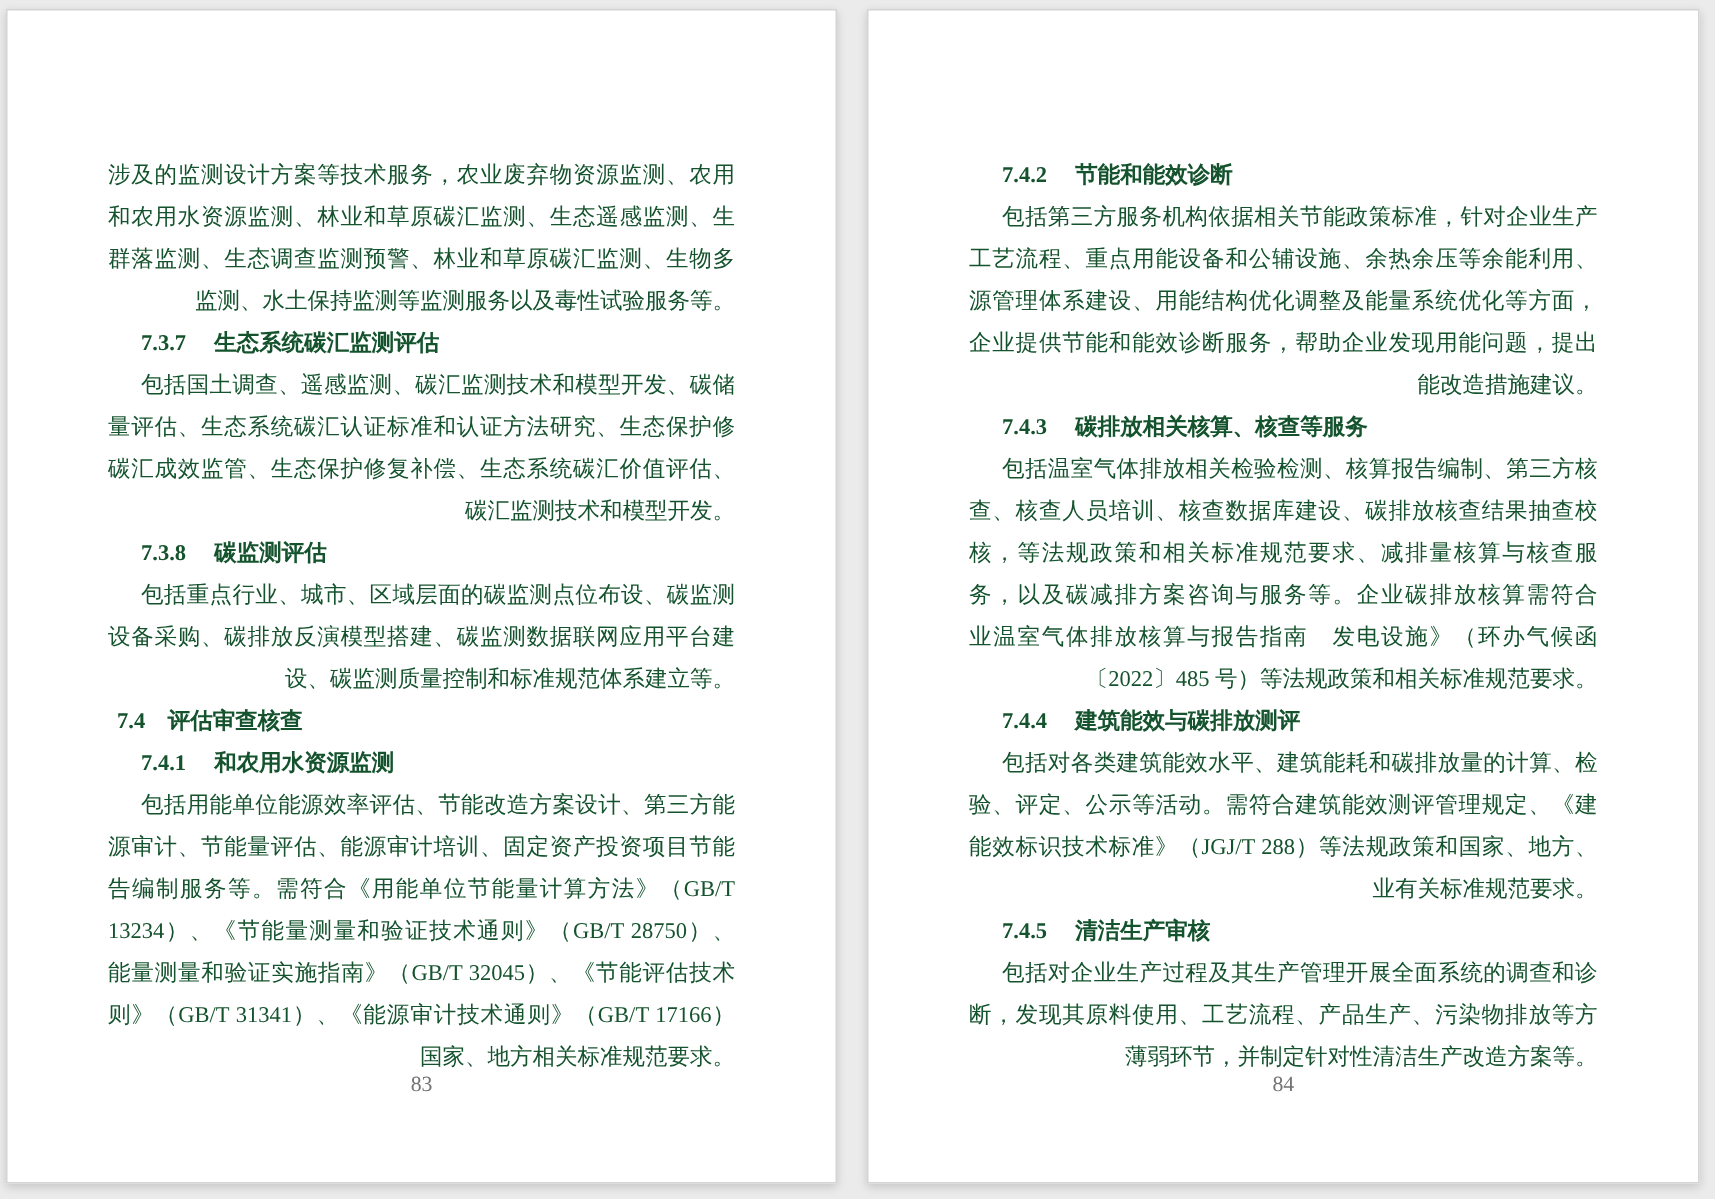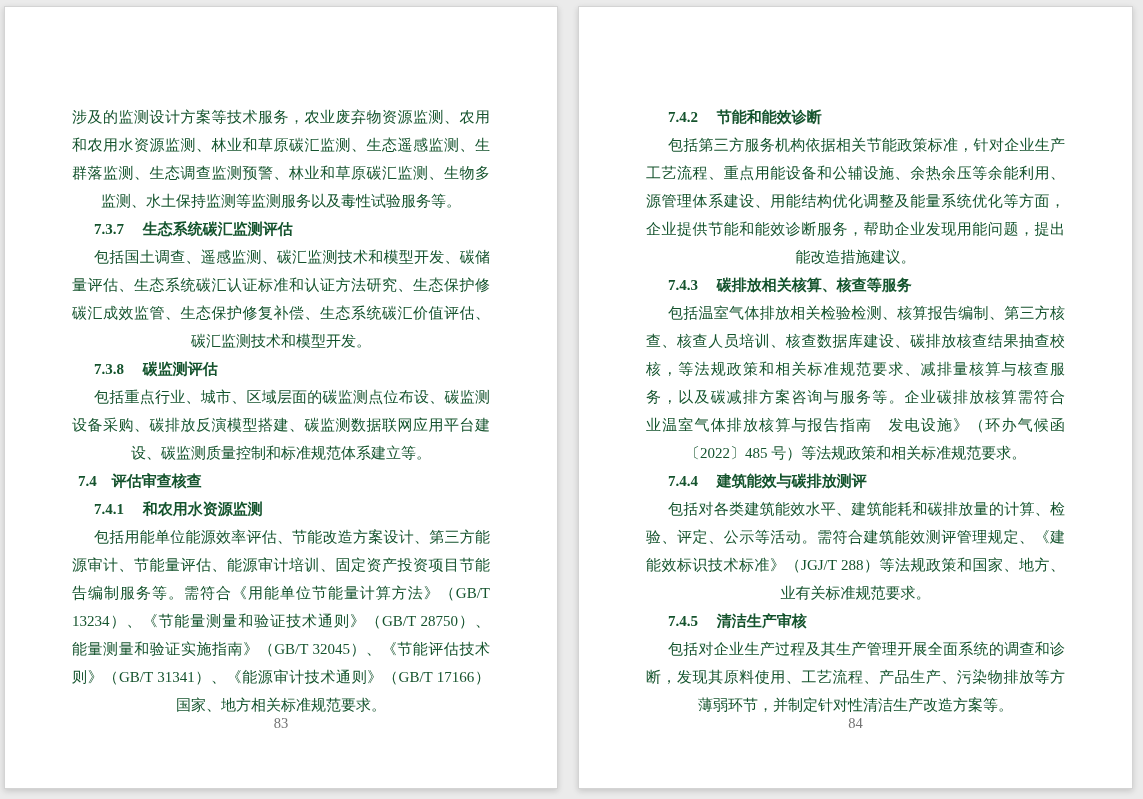--- a/index.html
+++ b/index.html
@@ -36,21 +36,21 @@
     overflow: hidden;
     white-space: nowrap;
   }
   .line.mid, .line.first {
     white-space: normal;
     text-align: justify;
     text-align-last: justify;
     -moz-text-align-last: justify;
   }
   .line.first { text-indent: 22px; }
-  .line.last  { text-align: center; }
+  .line.last  { text-align: right; }
   .line.h3 {
     text-indent: 22px;
     font-weight: bold;
   }
   .line.h2 {
     text-indent: 6px;
     font-weight: bold;
   }
   .page-number {
     margin-top: -10px;

